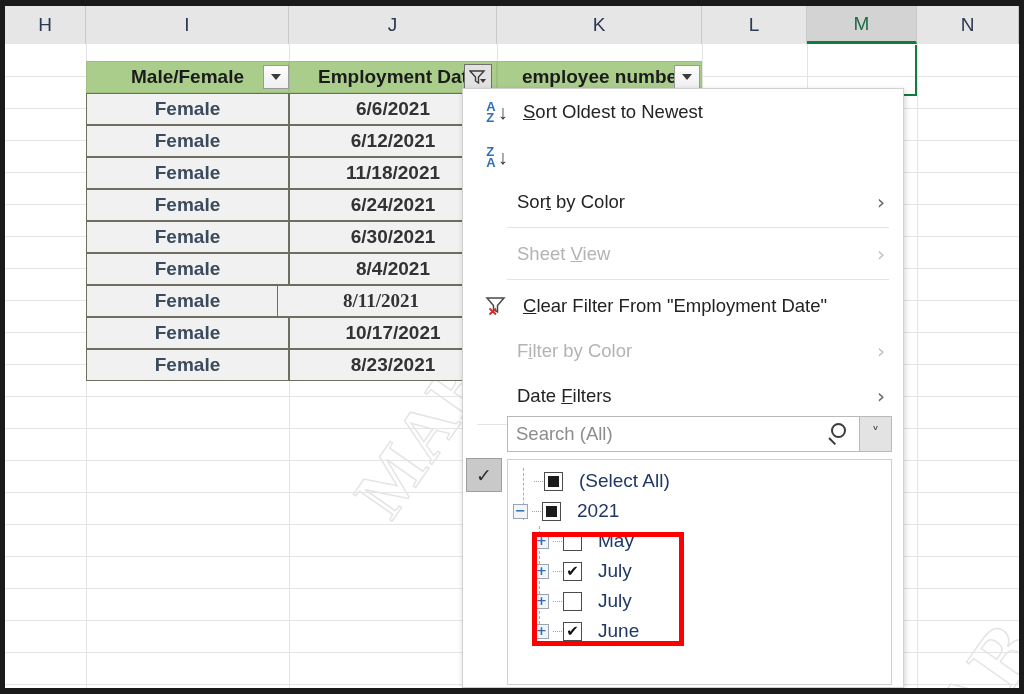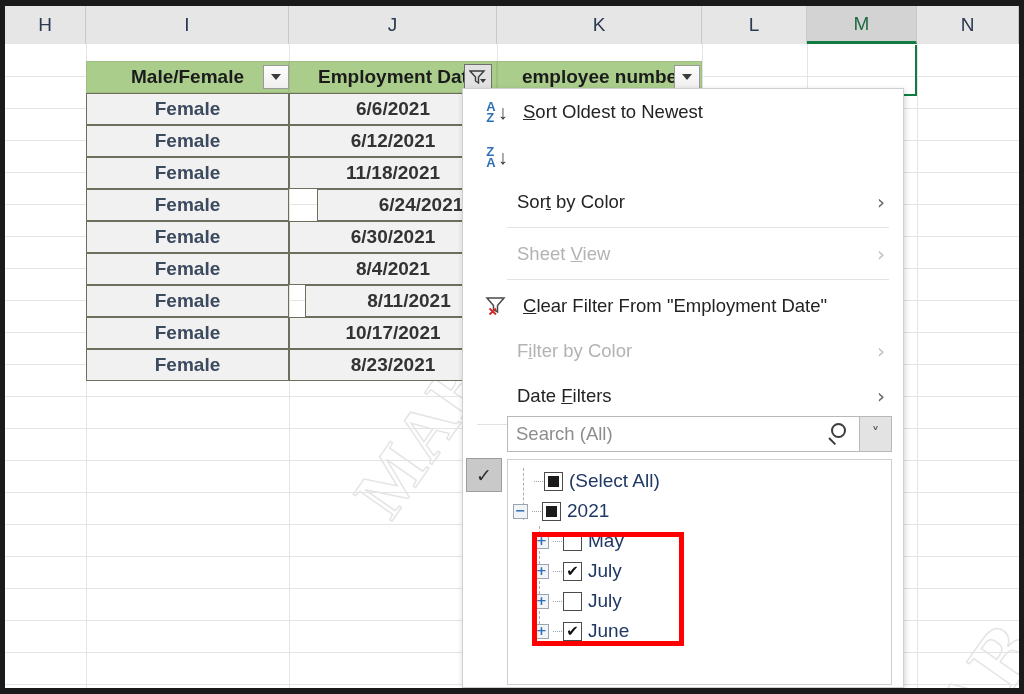--- a/index.html
+++ b/index.html
@@ -197,21 +197,21 @@
     background:#fff;
     padding:6px 0 0 0;
     overflow:hidden;
   }
   .tnode {
     position:relative;
     height:30px; display:flex; align-items:center;
     font-size:19px; color:#1f3864;
     white-space:nowrap;
   }
-  .tnode .tlabel { margin-left:6px; }
+  .tnode .tlabel { margin-left:16px; }
   .tnode.lvl0 { padding-left:26px; }
   .tnode.lvl1 { padding-left:5px; }
   .tnode.lvl2 { padding-left:26px; }
 
   .expander {
     width:15px; height:15px; min-width:15px;
     border:1px solid #9aa5b1; background:#f2f4f7;
     display:flex; align-items:center; justify-content:center;
     font-size:13px; line-height:12px; color:#2f6fb5; font-weight:700;
     font-family:"DejaVu Sans", sans-serif;
@@ -328,27 +328,27 @@
     </div>
 
     <div id="datacells">
         <div class="data-cell gender" style="left: 81px; top: 87px; width: 203px;">Female</div>
         <div class="data-cell date" style="left: 284px; top: 87px; width: 208px;">6/6/2021</div>
         <div class="data-cell gender" style="left: 81px; top: 119px; width: 203px;">Female</div>
         <div class="data-cell date" style="left: 284px; top: 119px; width: 208px;">6/12/2021</div>
         <div class="data-cell gender" style="left: 81px; top: 151px; width: 203px;">Female</div>
         <div class="data-cell date" style="left: 284px; top: 151px; width: 208px;">11/18/2021</div>
         <div class="data-cell gender" style="left: 81px; top: 183px; width: 203px;">Female</div>
-        <div class="data-cell date" style="left: 284px; top: 183px; width: 208px; margin-left: 28px;">6/24/2021</div>
+        <div class="data-cell date" style="left: 284px; top: 183px; width: 208px;">6/24/2021</div>
         <div class="data-cell gender" style="left: 81px; top: 215px; width: 203px;">Female</div>
         <div class="data-cell date" style="left: 284px; top: 215px; width: 208px;">6/30/2021</div>
         <div class="data-cell gender" style="left: 81px; top: 247px; width: 203px;">Female</div>
         <div class="data-cell date" style="left: 284px; top: 247px; width: 208px;">8/4/2021</div>
         <div class="data-cell gender" style="left: 81px; top: 279px; width: 203px;">Female</div>
-        <div class="data-cell date" style="left: 300px; top: 279px; width: 208px;">8/11/2021</div>
+        <div class="data-cell date" style="left: 272px; top: 279px; width: 208px; font-family: Liberation Serif, serif;">8/11/2021</div>
         <div class="data-cell gender" style="left: 81px; top: 311px; width: 203px;">Female</div>
         <div class="data-cell date" style="left: 284px; top: 311px; width: 208px;">10/17/2021</div>
         <div class="data-cell gender" style="left: 81px; top: 343px; width: 203px;">Female</div>
         <div class="data-cell date" style="left: 284px; top: 343px; width: 208px;">8/23/2021</div>
       </div>
   </div>
 
   <div class="dropdown">
 
     <div class="mi">

